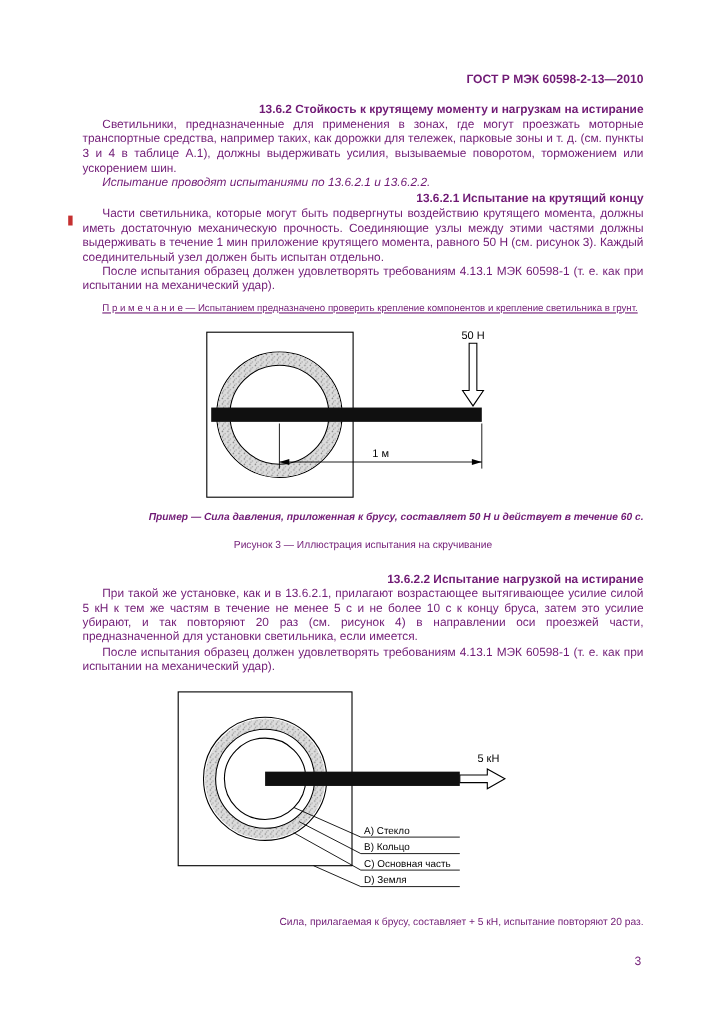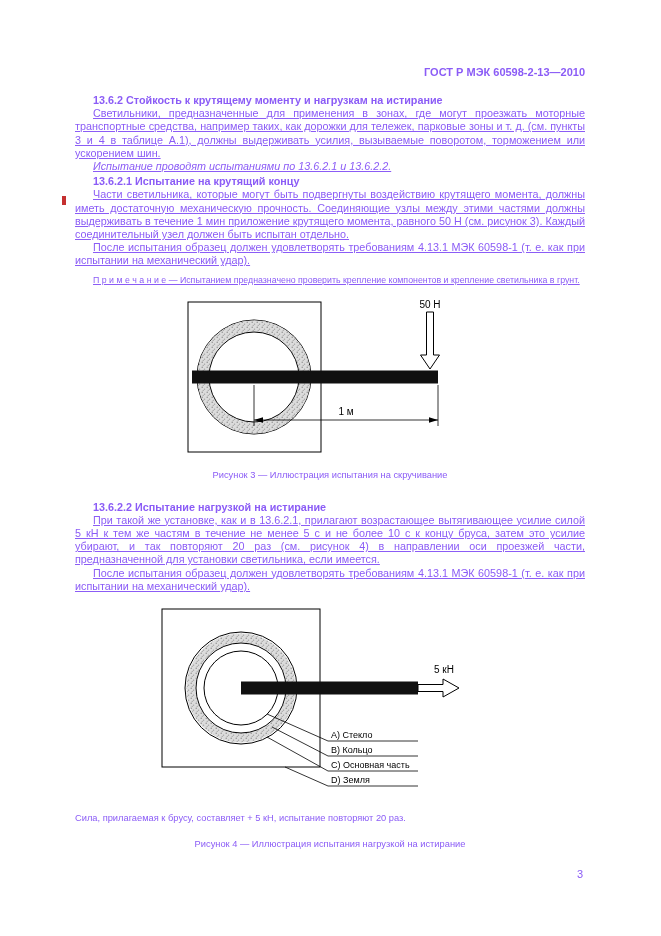--- a/index.html
+++ b/index.html
@@ -2,41 +2,40 @@
 <html lang="ru"><head>
 <meta charset="utf-8">
 <style>
   html, body { margin: 0; padding: 0; background: #ffffff; }
   .page {
     position: relative;
     width: 661px;
     height: 936px;
     background: #ffffff;
     font-family: "Liberation Sans", sans-serif;
-    color: #8b5cf6;
+    color: #701a75;
     overflow: hidden;
   }
   .content {
     position: absolute;
     left: 75px;
     top: 66px;
     width: 510px;
   }
   .doc-header {
     text-align: right;
     font-size: 11px;
     font-weight: bold;
     margin: 0 0 2px 0;
   }
-  p, h3, h4 { margin: 0; }
+  p, h3, h4 { margin: 0; text-align: right; }
   .body-text {
     font-size: 10.8px;
     line-height: 13.2px;
     text-align: justify;
-    text-decoration: underline;
   }
   .indent { text-indent: 18px; }
   .heading {
     font-size: 10.8px;
     line-height: 13.2px;
     font-weight: bold;
     text-indent: 18px;
     margin-top: 2px;
   }
   .heading-top { margin-top: 16px; }
@@ -139,20 +138,21 @@
           <line x1="68" y1="89" x2="68" y2="130"></line>
           <line x1="252" y1="89" x2="252" y2="130"></line>
           <line x1="68" y1="124" x2="252" y2="124"></line>
           <polygon points="68,124 77,121.3 77,126.7" fill="#000" stroke="none"></polygon>
           <polygon points="252,124 243,121.3 243,126.7" fill="#000" stroke="none"></polygon>
         </g>
         <text x="160" y="119" font-size="10" text-anchor="middle">1 м</text>
       </svg>
     </div>
 
+    <p class="example">Пример — Сила давления, приложенная к брусу, составляет 50 Н и действует в течение 60 с.</p>
     <p class="fig-caption">Рисунок 3 — Иллюстрация испытания на скручивание</p>
 
     <h4 class="heading heading-sec">13.6.2.2  Испытание нагрузкой на истирание</h4>
     <p class="body-text indent">При такой же установке, как и в 13.6.2.1, прилагают возрастающее вытягивающее усилие силой 5 кН к тем же частям в течение не менее 5 с и не более 10 с к концу бруса, затем это усилие убирают, и так повторяют 20 раз (см. рисунок 4) в направлении оси проезжей части, предназначенной для установки светильника, если имеется.</p>
     <p class="body-text indent">После испытания образец должен удовлетворять требованиям 4.13.1 МЭК 60598-1 (т. е. как при испытании на механический удар).</p>
 
     <div class="figure-wrap4">
       <svg width="420" height="185" viewBox="0 0 420 185">
 
         <rect x="2" y="2" width="158" height="158" fill="#ffffff" stroke="#000" stroke-width="1"></rect>
@@ -181,19 +181,18 @@
         <g>
           <text x="171" y="131" font-size="9">А) Стекло</text>
           <text x="171" y="146" font-size="9">В) Кольцо</text>
           <text x="171" y="161" font-size="9">С) Основная часть</text>
           <text x="171" y="176" font-size="9">D) Земля</text>
         </g>
       </svg>
     </div>
 
     <p class="fig-note">Сила, прилагаемая к брусу, составляет + 5 кН, испытание повторяют 20 раз.</p>
-    <p class="fig-caption fig-caption4">Рисунок 4 — Иллюстрация испытания нагрузкой на истирание</p>
 
   </div>
 
   <div class="page-number">3</div>
 
 </div>
 
 </body></html>

